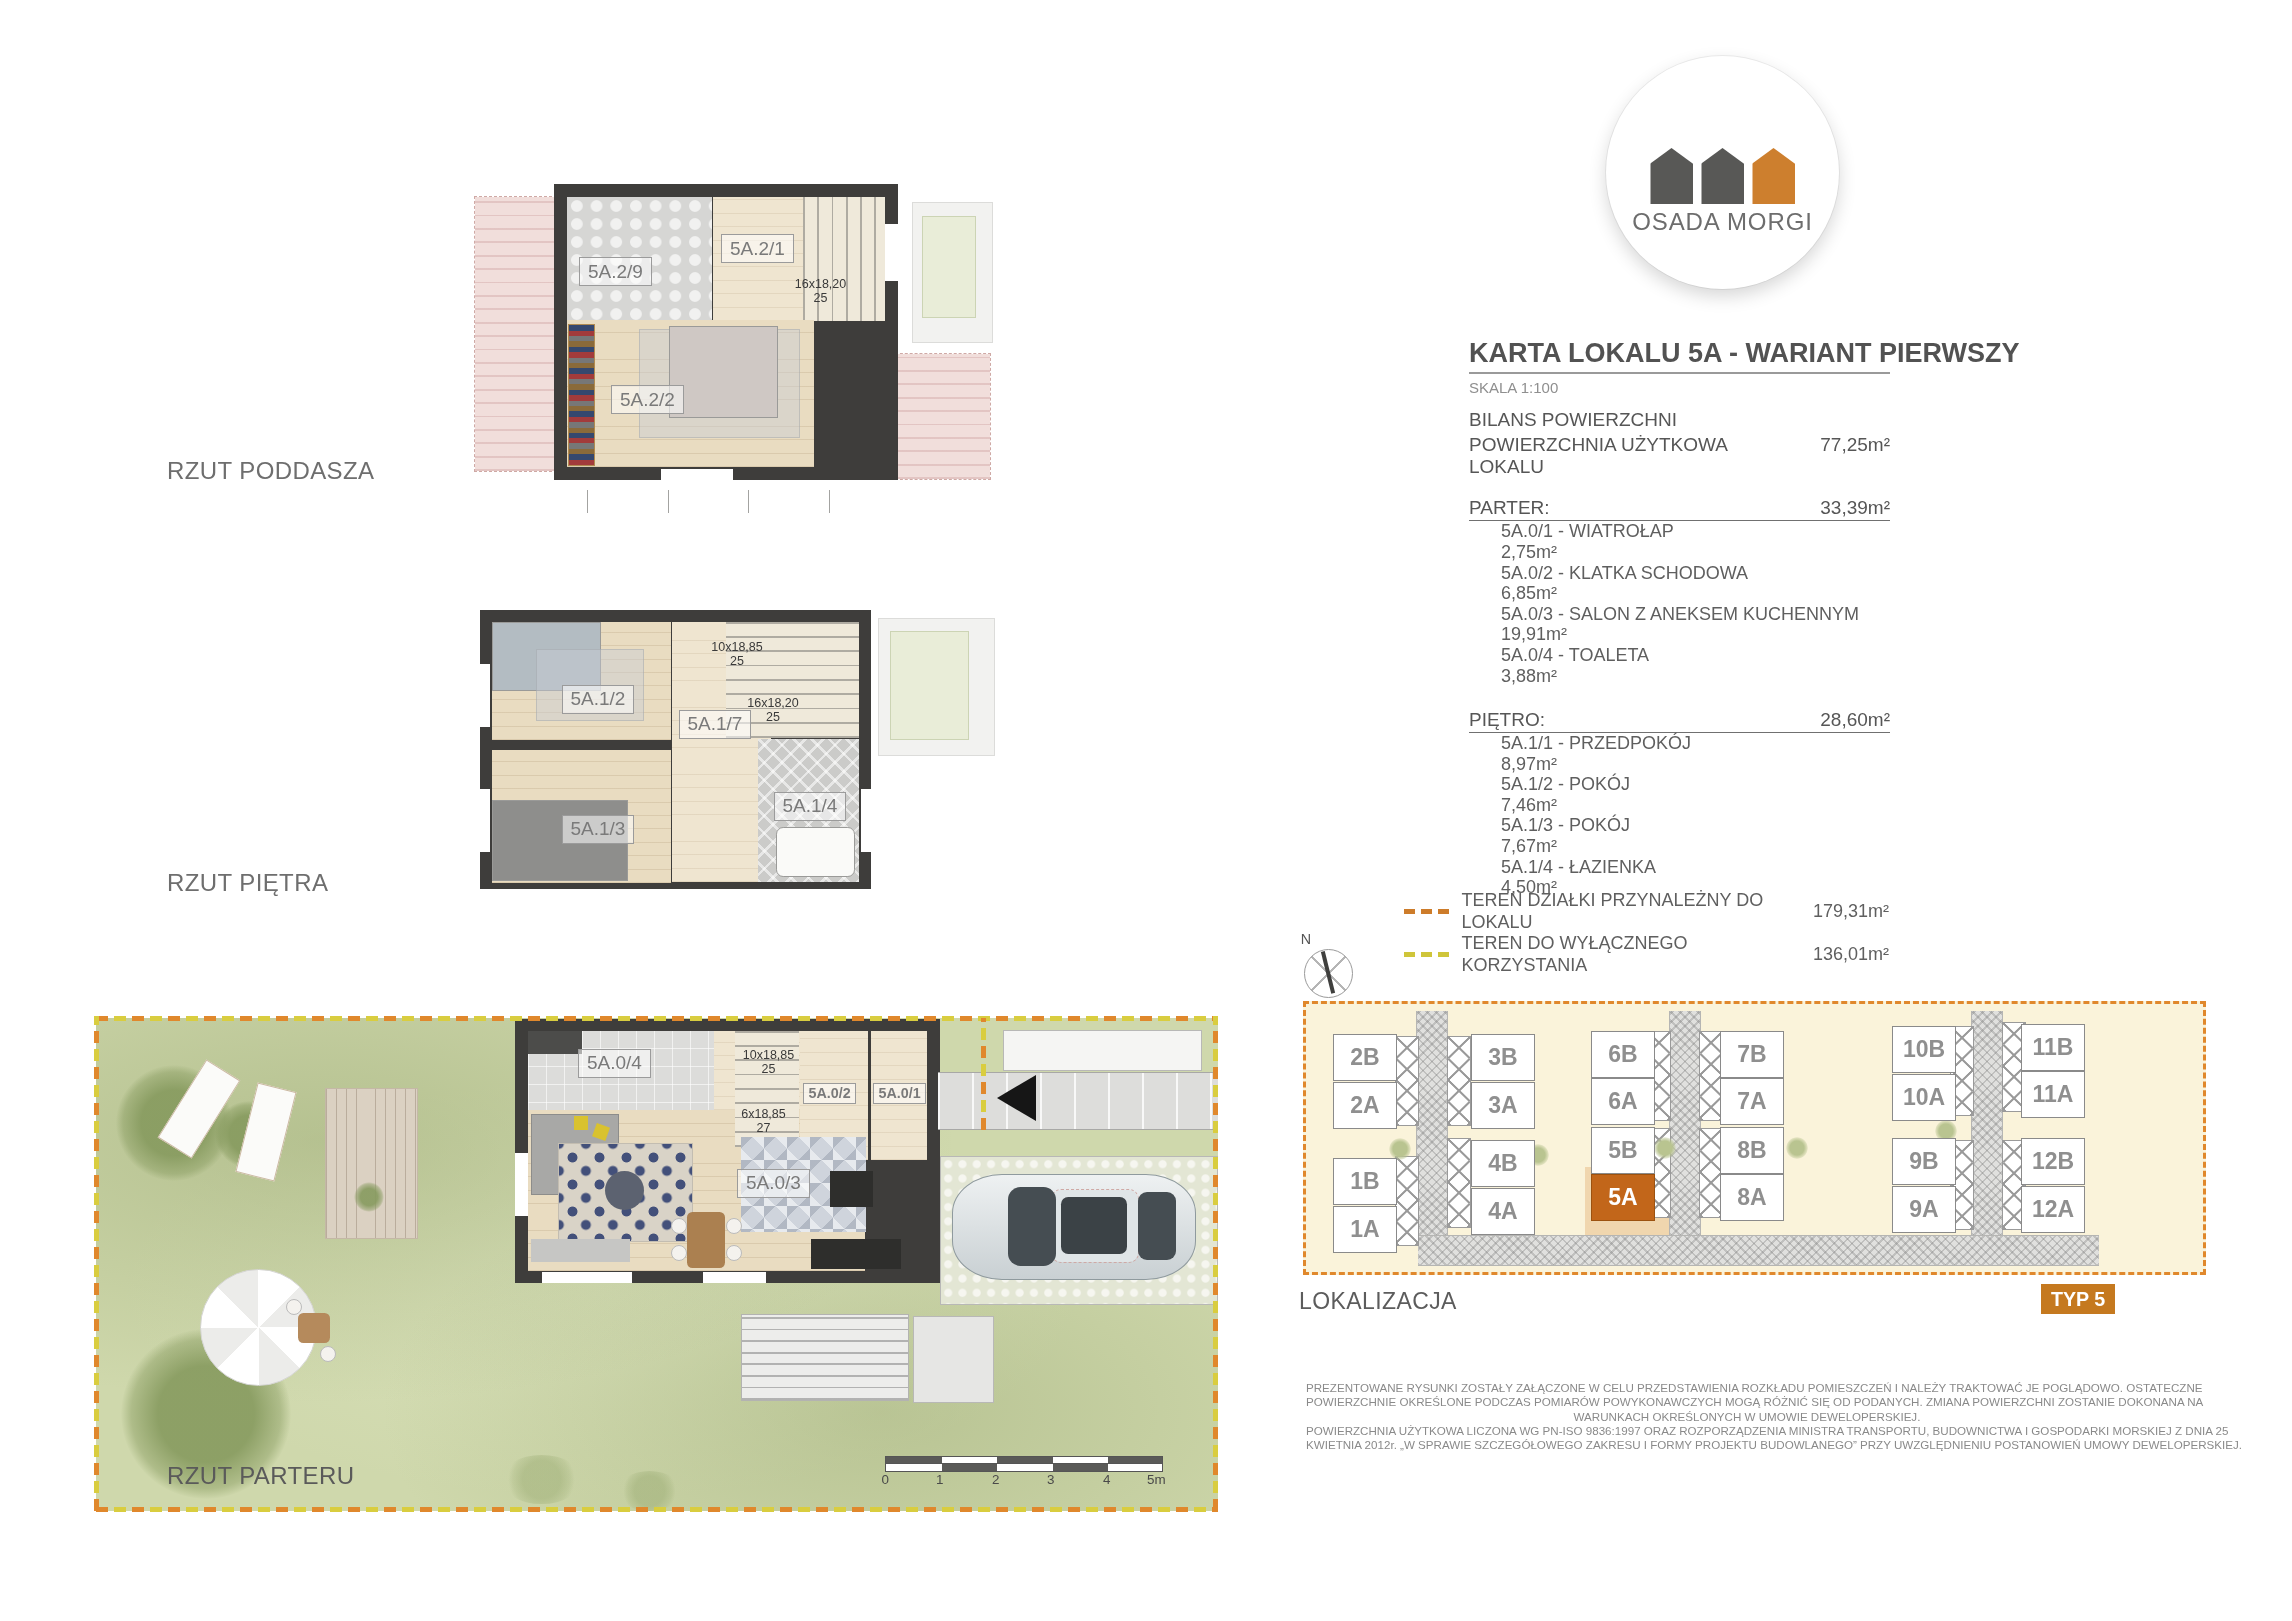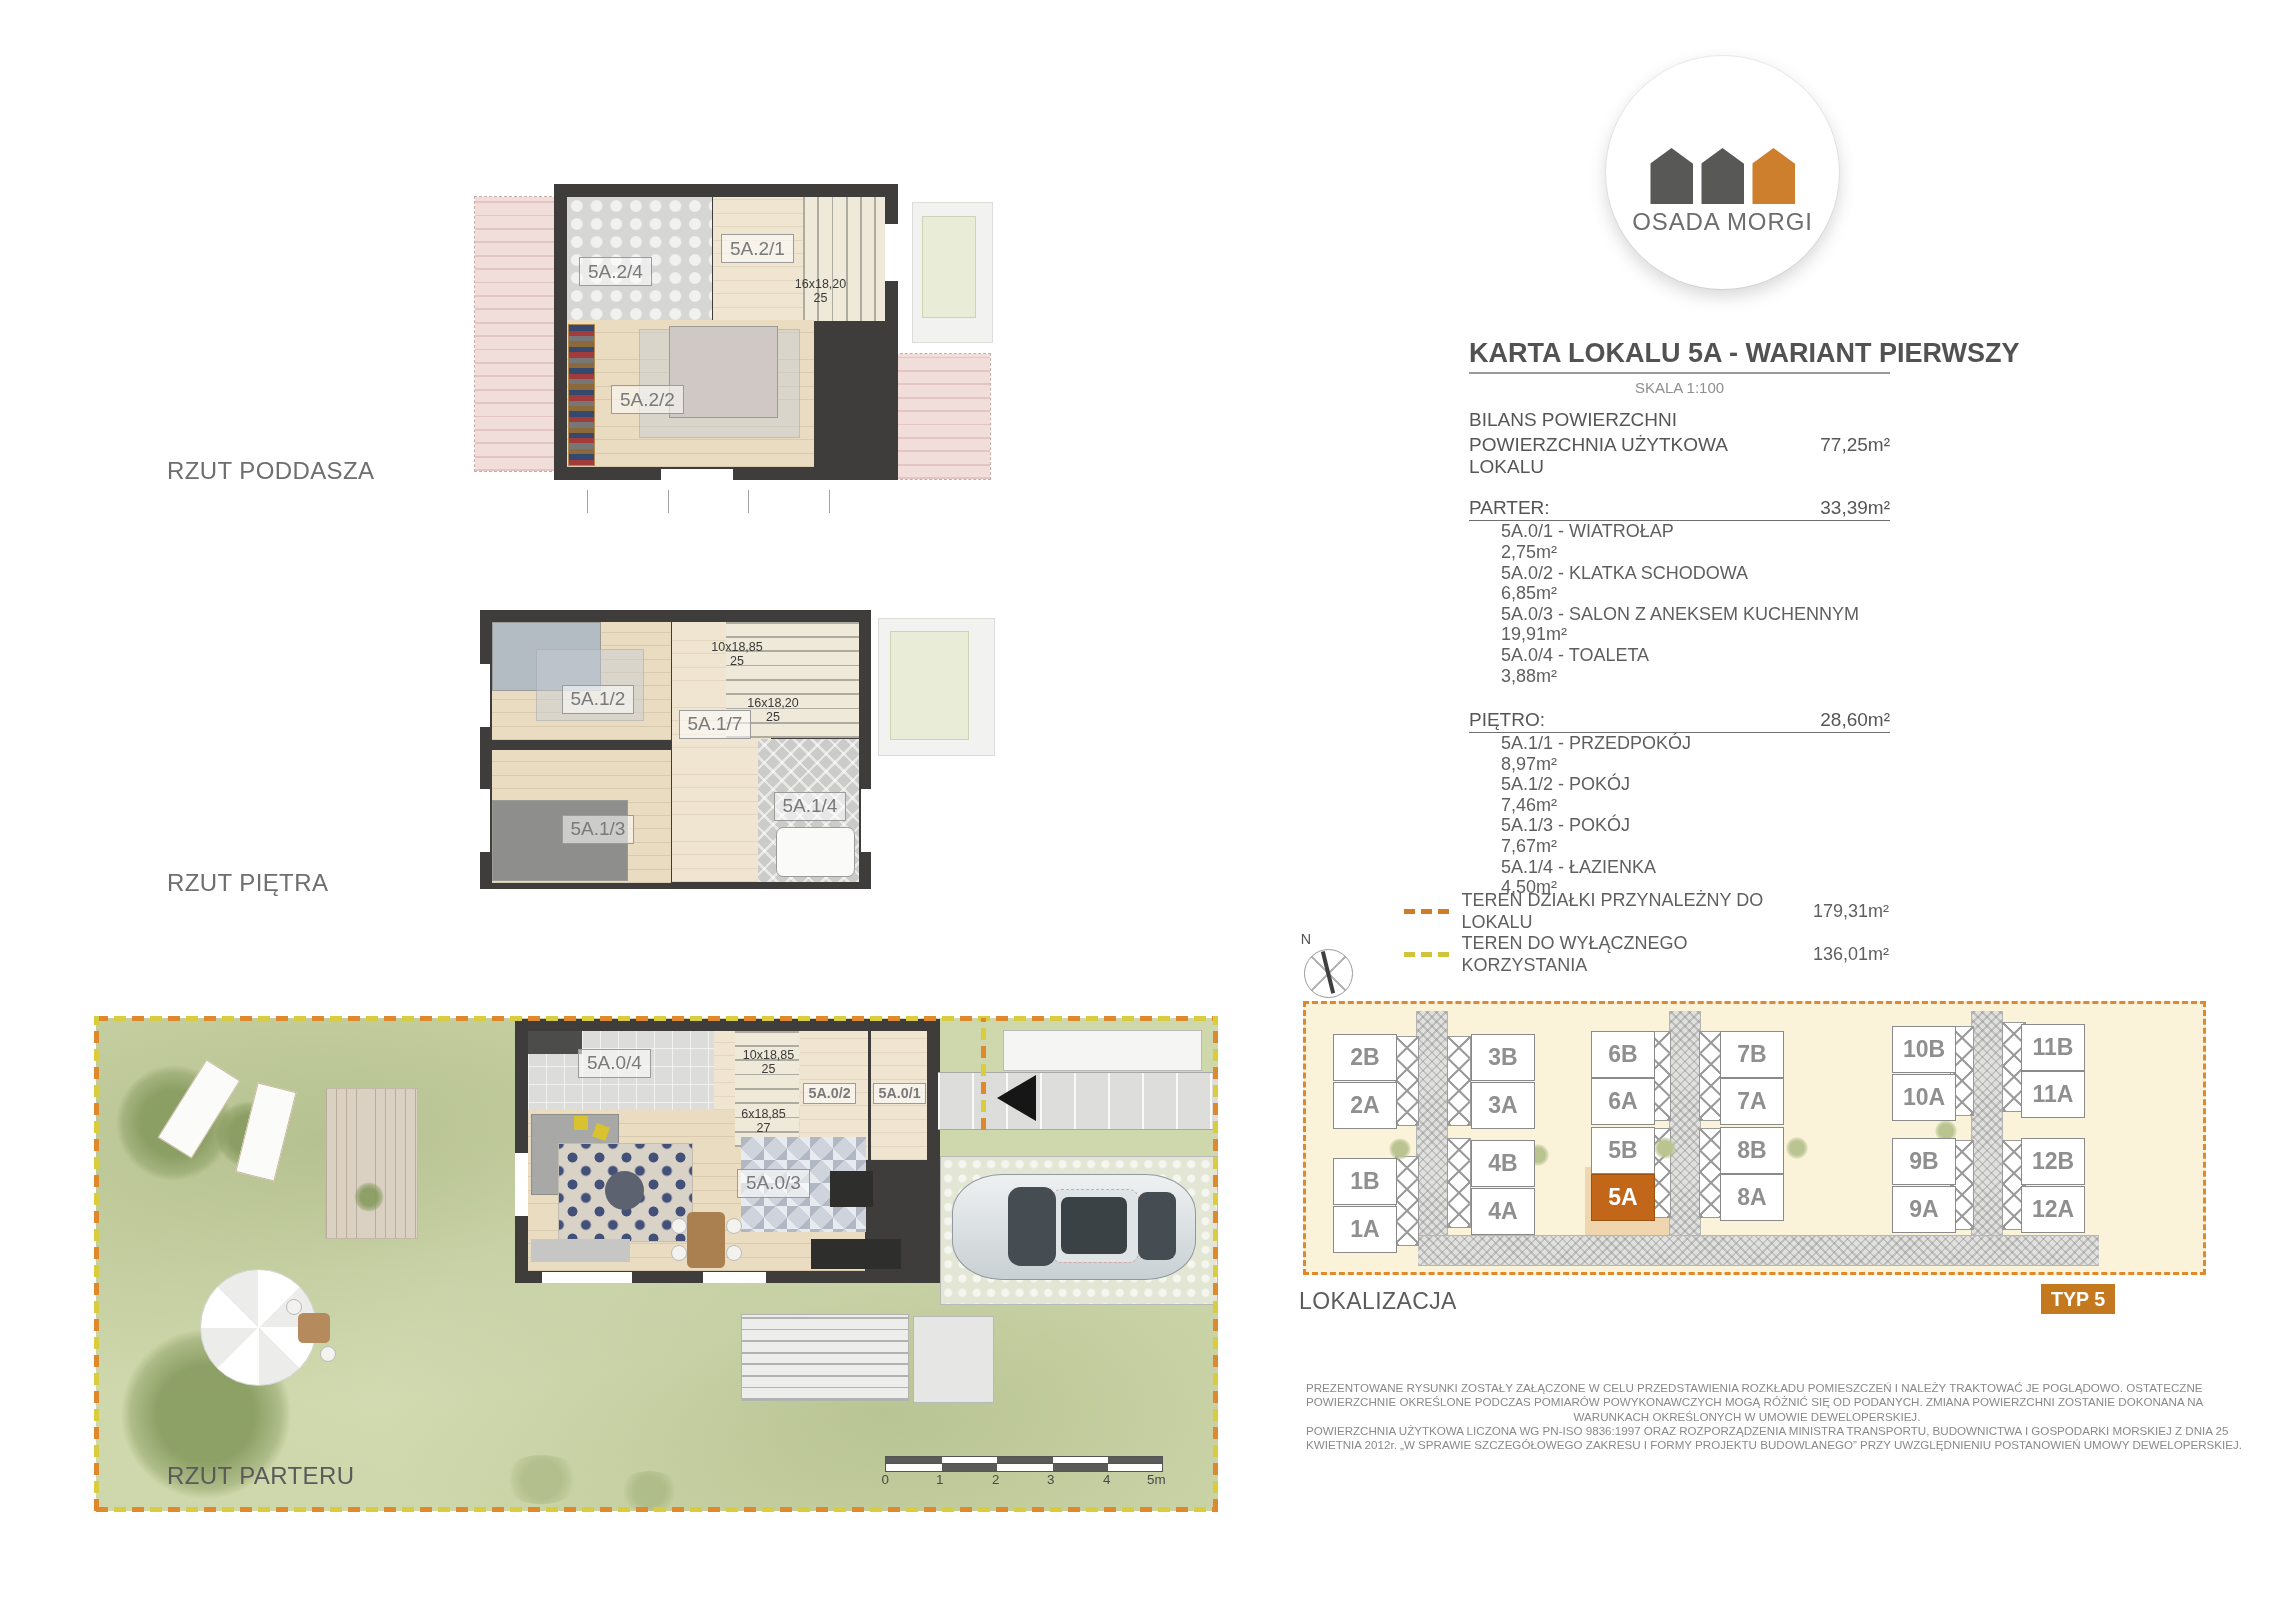--- a/index.html
+++ b/index.html
@@ -4,21 +4,21 @@
 <style>
   html,body{margin:0;padding:0;background:#fff;}
   .page{position:relative;width:2293px;height:1621px;background:#fff;overflow:hidden;
         font-family:"Liberation Sans",sans-serif;color:#5f5f5f;}
   .abs{position:absolute;}
   
   .plan-title{position:absolute;font-size:24px;color:#6e6e6e;letter-spacing:0.4px;white-space:nowrap;}
   .info{position:absolute;left:1469px;top:339px;width:421px;}
   .ttl{font-size:27px;font-weight:bold;color:#525252;text-align:center;line-height:29.6px;white-space:nowrap;}
   .rule{border-top:2.7px solid #9a9a9a;margin-top:3.6px;}
-  .skala{margin-top:4.5px;text-align:center;font-size:15px;color:#8f8f8f;}
+  .skala{margin-top:4.5px;font-size:15px;color:#8f8f8f;}
   .bilh{margin-top:13.4px;font-size:19px;color:#565656;}
   .flexr{display:flex;justify-content:space-between;align-items:baseline;}
   .total{font-size:19px;color:#565656;margin-top:2.7px;gap:48px;}
   .sect{margin-top:19.7px;}
   .sect+.sect{margin-top:23px;}
   .shead{font-size:19px;color:#565656;border-bottom:1.8px solid #707070;padding-bottom:0.9px;}
   .trow{font-size:18px;color:#5f5f5f;line-height:20.6px;padding-left:32px;flex-direction:column;}
   .legend{position:absolute;left:1404px;top:871px;width:485px;font-size:18px;color:#5f5f5f;margin-top:19px;}
   .lrow{display:flex;align-items:center;gap:12.5px;line-height:21.5px;}
   .sw{width:45px;height:4.5px;flex:0 0 45px;}
@@ -212,21 +212,21 @@
     <div class="wallbox" style="left:79px;top:0;width:344px;height:296px">
       <div class="tilehex abs" style="left:12.5px;top:12.5px;width:145px;height:124px"></div>
       <div class="woodl abs" style="left:159px;top:12.5px;width:90px;height:124px"></div>
       <div class="stairs abs" style="left:249px;top:12.5px;width:82px;height:124px"></div>
       <div class="wood abs" style="left:12.5px;top:136px;width:247px;height:147px"></div>
       <div class="wardrobe" style="left:14.3px;top:140px;width:25px;height:140px"></div>
       <div class="rugplain" style="left:85px;top:145px;width:159px;height:107px"></div>
       <div class="bed" style="left:115px;top:142px;width:107px;height:90px;background:#cfc8c4"></div>
       <div class="win" style="left:331px;top:40px;width:12.5px;height:57px"></div>
       <div class="win" style="left:107px;top:285px;width:72px;height:10.7px"></div>
-      <div class="room-lbl" style="left:25px;top:73px">5A.2/4</div>
+      <div class="room-lbl" style="left:25px;top:73px">5A.2/9</div>
       <div class="room-lbl" style="left:167px;top:50px">5A.2/1</div>
       <div class="room-lbl" style="left:57px;top:201px">5A.2/2</div>
       <div class="snote" style="left:226px;top:93px">
         <div>16x18,20</div>
         <div>25</div>
       </div>
     </div>
     <div class="dimtick" style="left:112px;top:306px"></div>
     <div class="dimtick" style="left:193px;top:306px"></div>
     <div class="dimtick" style="left:273px;top:306px"></div>

